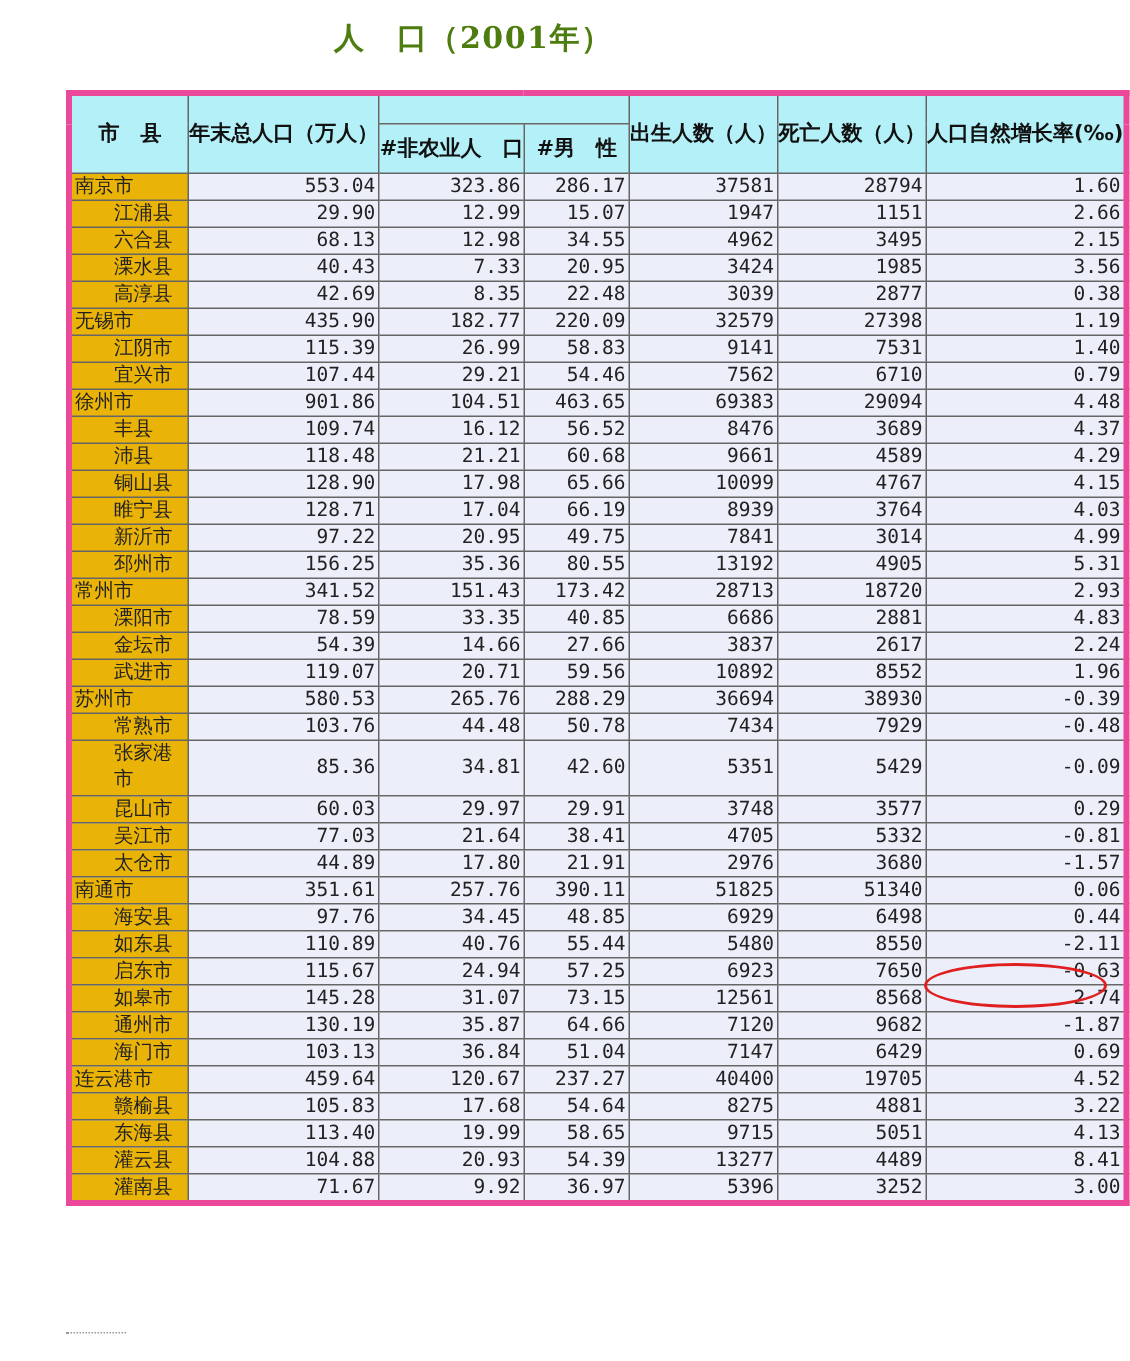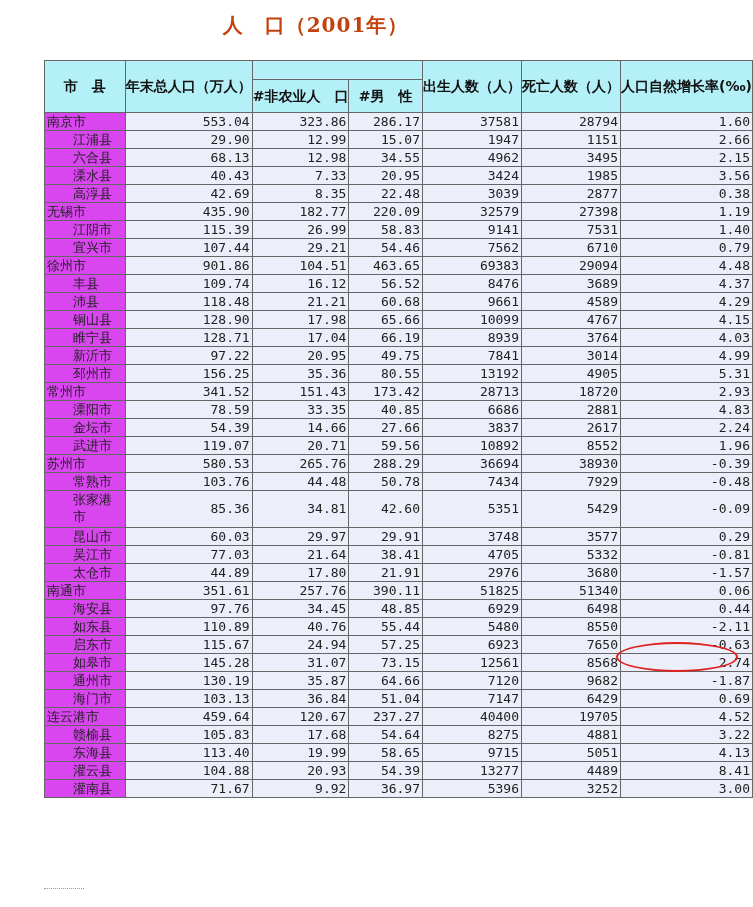--- a/index.html
+++ b/index.html
@@ -1,34 +1,34 @@
 <!DOCTYPE html>
 <html><head>
 <meta charset="utf-8">
 <style>
   html, body { margin: 0; padding: 0; background: #ffffff; }
   body { width: 753px; height: 907px; position: relative; overflow: hidden;
          font-family: "DejaVu Sans", "Liberation Sans", sans-serif; }
   .title { position: absolute; left: 0; top: 12px; width: 631px; text-align: center;
-           color: #c2410c; font-family: "DejaVu Serif", "Liberation Serif", serif;
+           color: #4d7c0f; font-family: "DejaVu Serif", "Liberation Serif", serif;
            font-size: 20px; font-weight: bold; letter-spacing: 1px; }
   table.grid { position: absolute; left: 44px; top: 60px; border-collapse: collapse;
-               border: 1px solid #ec4899; }
+               border: 4px solid #ec4899; }
   table.grid td, table.grid th { border: 1px solid #666; padding: 0 2px; height: 17px;
                font-size: 13px; line-height: 16px; color: #222; white-space: nowrap; }
   table.grid th { background: #b3f0f7; font-weight: bold; font-size: 14px; line-height: 15px;
                   text-align: center; padding: 0; color: #111; }
   th.h-city { width: 93px; }
   th.h-total { width: 92px; }
   th.h-nonag { width: 92px; }
   th.h-male { width: 92px; }
   th.h-birth { width: 92px; }
   th.h-death { width: 92px; }
   th.h-rate { width: 94px; }
-  td.name { background: #d946ef; text-align: left; }
+  td.name { background: #eab308; text-align: left; }
   td.name.sub { padding-left: 28px; }
   td.num { background: #eceef9; text-align: right;
            font-family: "DejaVu Sans Mono", "Liberation Mono", monospace; font-size: 12.5px; }
   tr.tall td { height: 36px; padding-left: 16px; }
   tr.tall td.name { vertical-align: top; line-height: 17px; white-space: normal; }
   .annot { position: absolute; left: 616px; top: 642px; width: 118px; height: 26px;
            border: 2px solid #e02020; border-radius: 50%; pointer-events: none; }
   .cut { position: absolute; left: 44px; top: 888px; width: 40px; height: 3px;
          border-top: 1px dotted #999; }
 </style>

